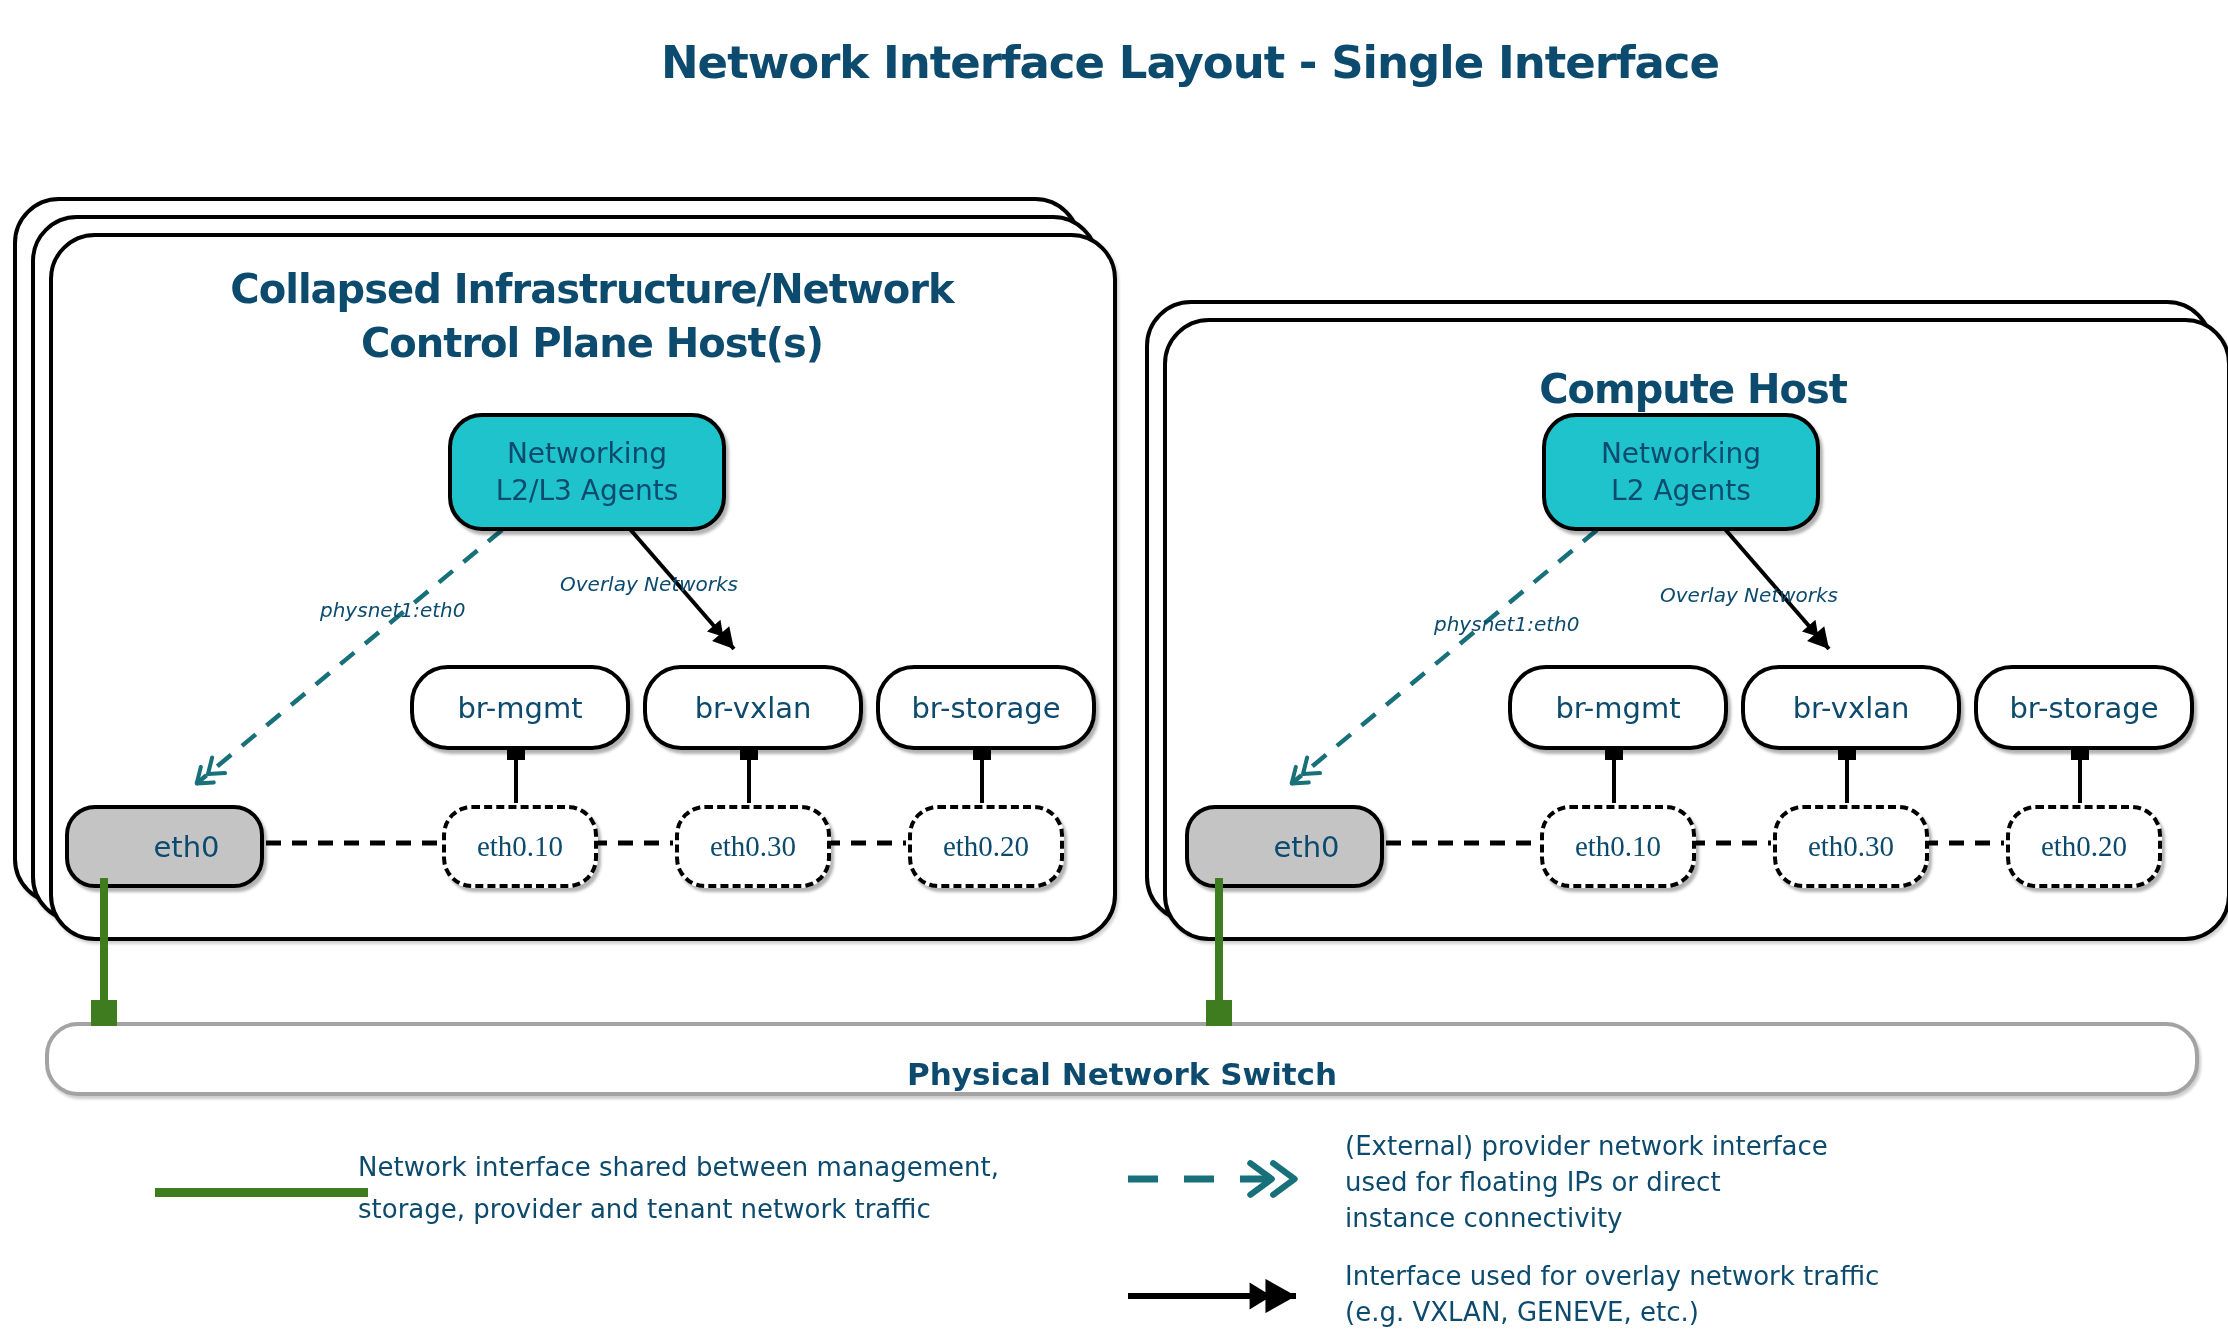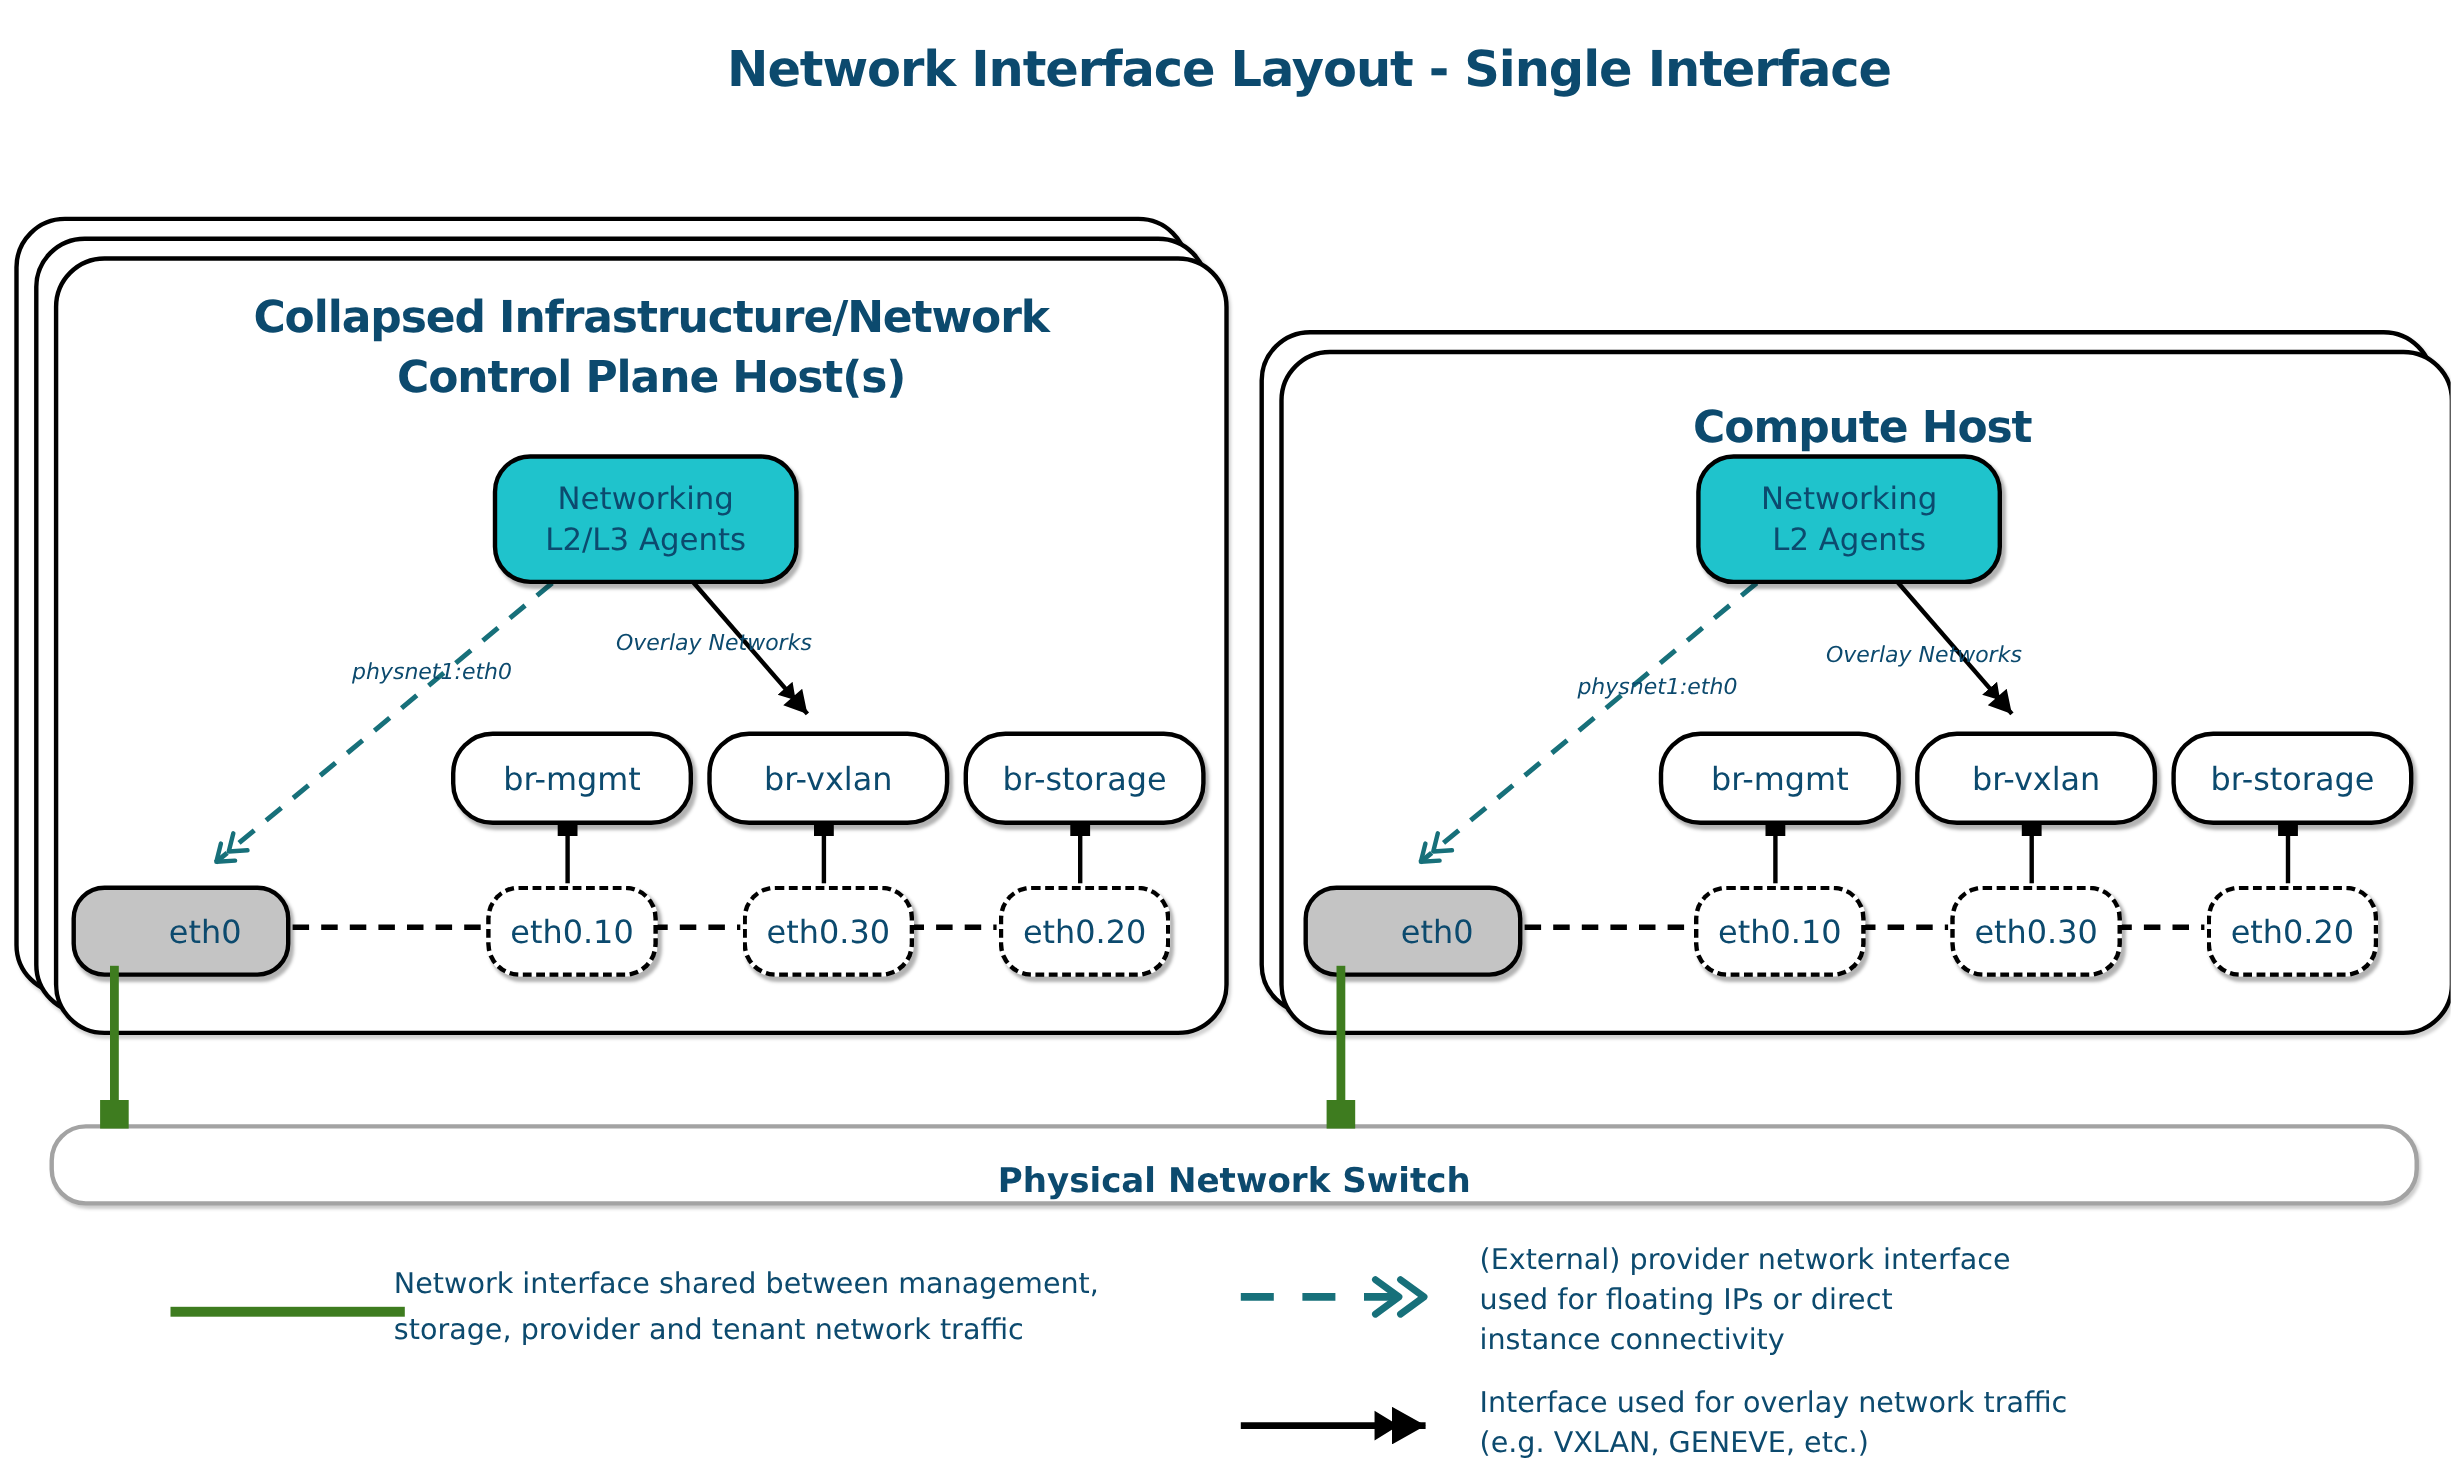--- a/index.html
+++ b/index.html
@@ -27,21 +27,21 @@
     display:flex; align-items:center; justify-content:center;
     font-size:29px; box-shadow:3px 4px 3px rgba(0,0,0,0.30);
   }
   .agent {
     width:270px; height:110px; border-radius:34px;
     background:var(--agent-fill,#1fc3cc);
     flex-direction:column; font-size:28px; line-height:37px; 
   }
   .bridge { width:212px; height:77px; border-radius:38px; }
   .phys   { width:147px; height:75px; border-radius:30px; background:var(--interface-gray,#c4c4c4);padding-left:44px; }
-  .vlan   { width:148px; height:75px; border-radius:30px; border-style:dashed; }
+  .vlan   { width:148px; height:75px; border-radius:30px; border-style:dashed;font-family:Liberation Serif, serif; }
   .float-label { position:absolute; z-index:3; font-size:20px;font-style:italic; }
   .switch-bar {
     position:absolute; z-index:2; left:45px; top:1022px; width:2146px; height:66px;
     background:#fff; border:4px solid #a3a3a3; border-radius:33px;
     display:flex; align-items:flex-end; justify-content:center;
     font-size:31px; font-weight:bold; box-shadow:2px 3px 3px rgba(0,0,0,0.2);
   }
   .green-line { position:absolute; z-index:4; width:8px; background:var(--physical-green,#3e7c1f); }
   .green-port { position:absolute; z-index:4; width:26px; height:26px; background:var(--physical-green,#3e7c1f); }
   .legend-text { position:absolute; z-index:3; font-size:26px; line-height:36px; }

